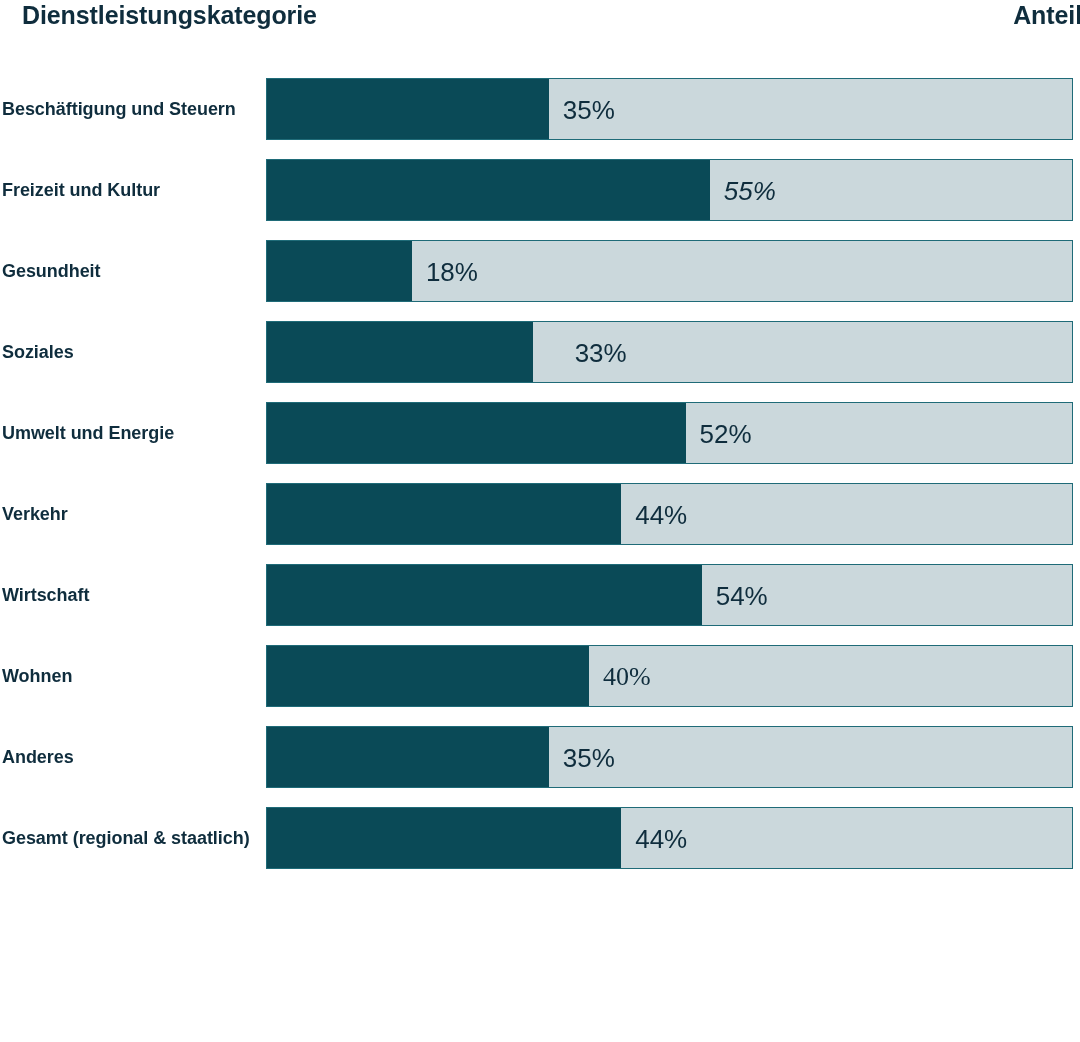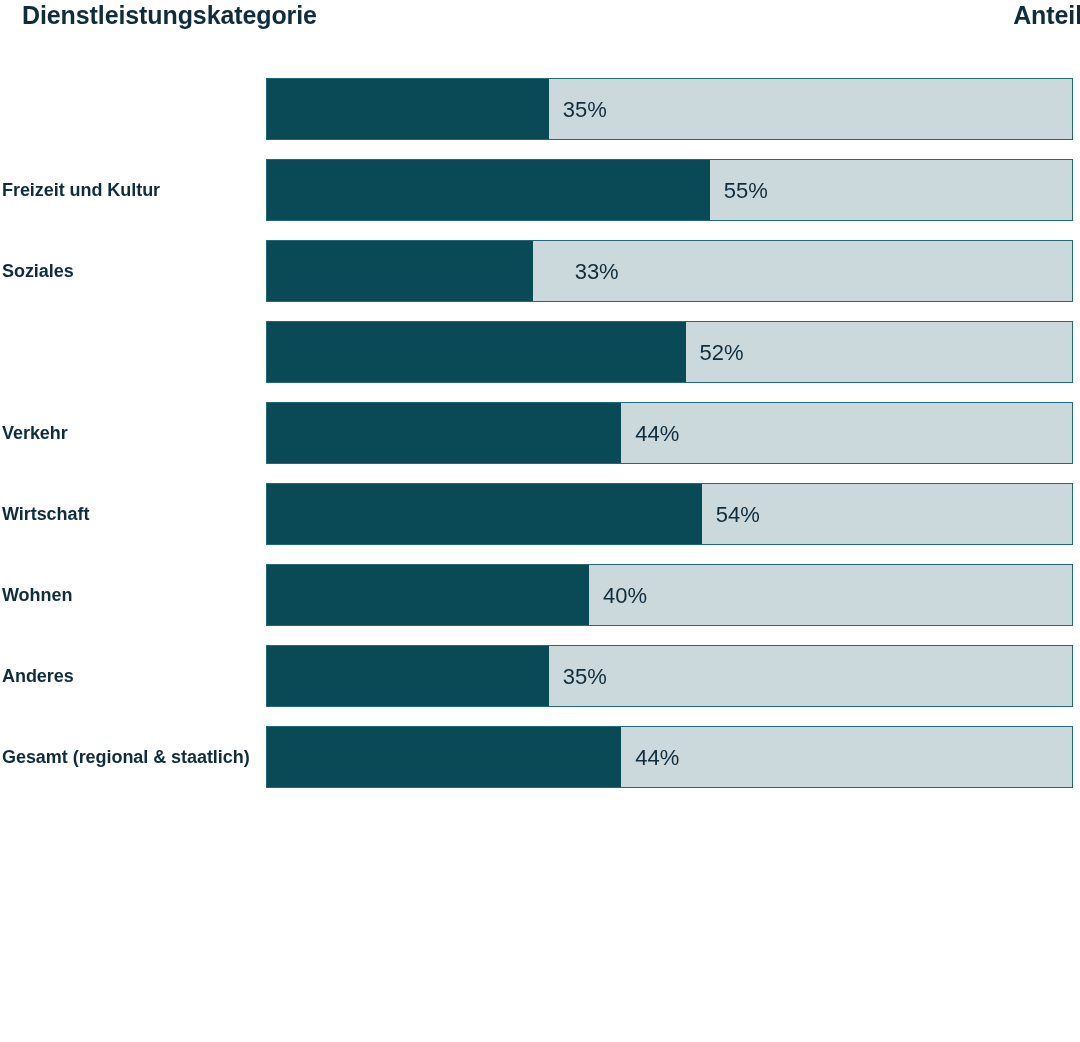--- a/index.html
+++ b/index.html
@@ -91,59 +91,68 @@
     top: 0;
     bottom: 0;
     background: #0a4a57;
   }
   .bar-value {
     position: absolute;
     top: 0;
     height: 62px;
     display: flex;
     align-items: center;
-    font-size: 22px;
+    font-size: 26px;
     font-weight: 400;
     color: #0f2d3d;
     white-space: nowrap;
     padding-left: 14px;
   }
 </style>
 </head>
 <body>
 
 <div class="chart">
 
   <div class="chart-header">
     <div class="header-cell header-left">Dienstleistungskategorie</div>
     <div class="header-cell header-right">Anteil</div>
   </div>
 
   <div class="rows" id="rows-container">
       <div class="row">
+        <div class="row-label">Beschäftigung und Steuern</div>
         <div class="bar-track">
           <div class="bar-fill" style="width: 35%;"></div>
           <div class="bar-value" style="left: 35%;">35%</div>
         </div>
       </div>
       <div class="row">
         <div class="row-label">Freizeit und Kultur</div>
         <div class="bar-track">
           <div class="bar-fill" style="width: 55%;"></div>
-          <div class="bar-value" style="left: 55%;">55%</div>
+          <div class="bar-value" style="left: 55%; font-style: italic;">55%</div>
+        </div>
+      </div>
+      <div class="row">
+        <div class="row-label">Gesundheit</div>
+        <div class="bar-track">
+          <div class="bar-fill" style="width: 18%;"></div>
+          <div class="bar-value" style="left: 18%;">18%</div>
         </div>
       </div>
       <div class="row">
         <div class="row-label">Soziales</div>
         <div class="bar-track">
           <div class="bar-fill" style="width: 33%;"></div>
           <div class="bar-value" style="left: 33%; margin-left: 28px;">33%</div>
         </div>
       </div>
       <div class="row">
+        <div class="row-label">Umwelt und Energie</div>
         <div class="bar-track">
           <div class="bar-fill" style="width: 52%;"></div>
           <div class="bar-value" style="left: 52%;">52%</div>
         </div>
       </div>
       <div class="row">
         <div class="row-label">Verkehr</div>
         <div class="bar-track">
           <div class="bar-fill" style="width: 44%;"></div>
           <div class="bar-value" style="left: 44%;">44%</div>
@@ -153,21 +162,21 @@
         <div class="row-label">Wirtschaft</div>
         <div class="bar-track">
           <div class="bar-fill" style="width: 54%;"></div>
           <div class="bar-value" style="left: 54%;">54%</div>
         </div>
       </div>
       <div class="row">
         <div class="row-label">Wohnen</div>
         <div class="bar-track">
           <div class="bar-fill" style="width: 40%;"></div>
-          <div class="bar-value" style="left: 40%;">40%</div>
+          <div class="bar-value" style="left: 40%; font-family: Liberation Serif, serif;">40%</div>
         </div>
       </div>
       <div class="row">
         <div class="row-label">Anderes</div>
         <div class="bar-track">
           <div class="bar-fill" style="width: 35%;"></div>
           <div class="bar-value" style="left: 35%;">35%</div>
         </div>
       </div>
       <div class="row">

